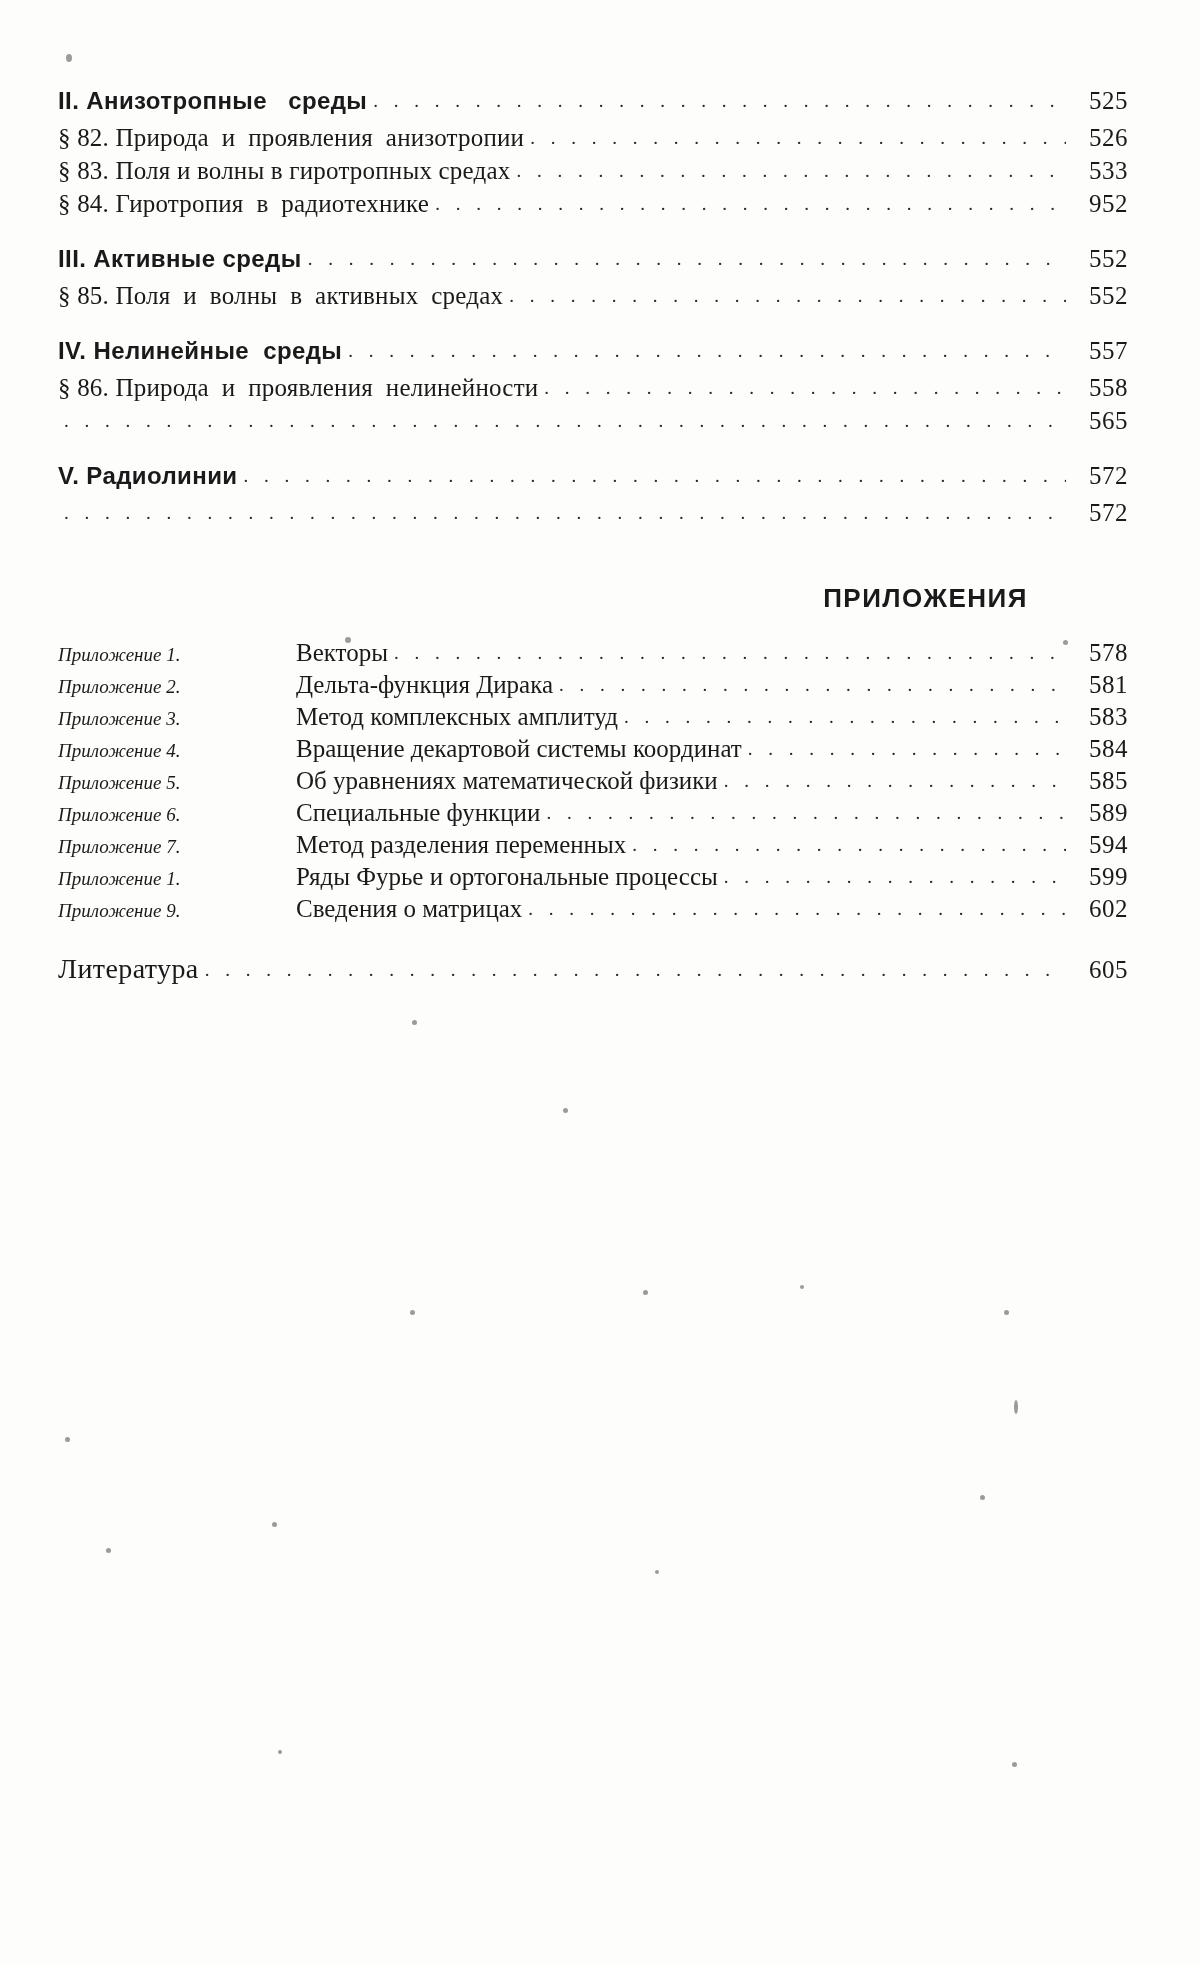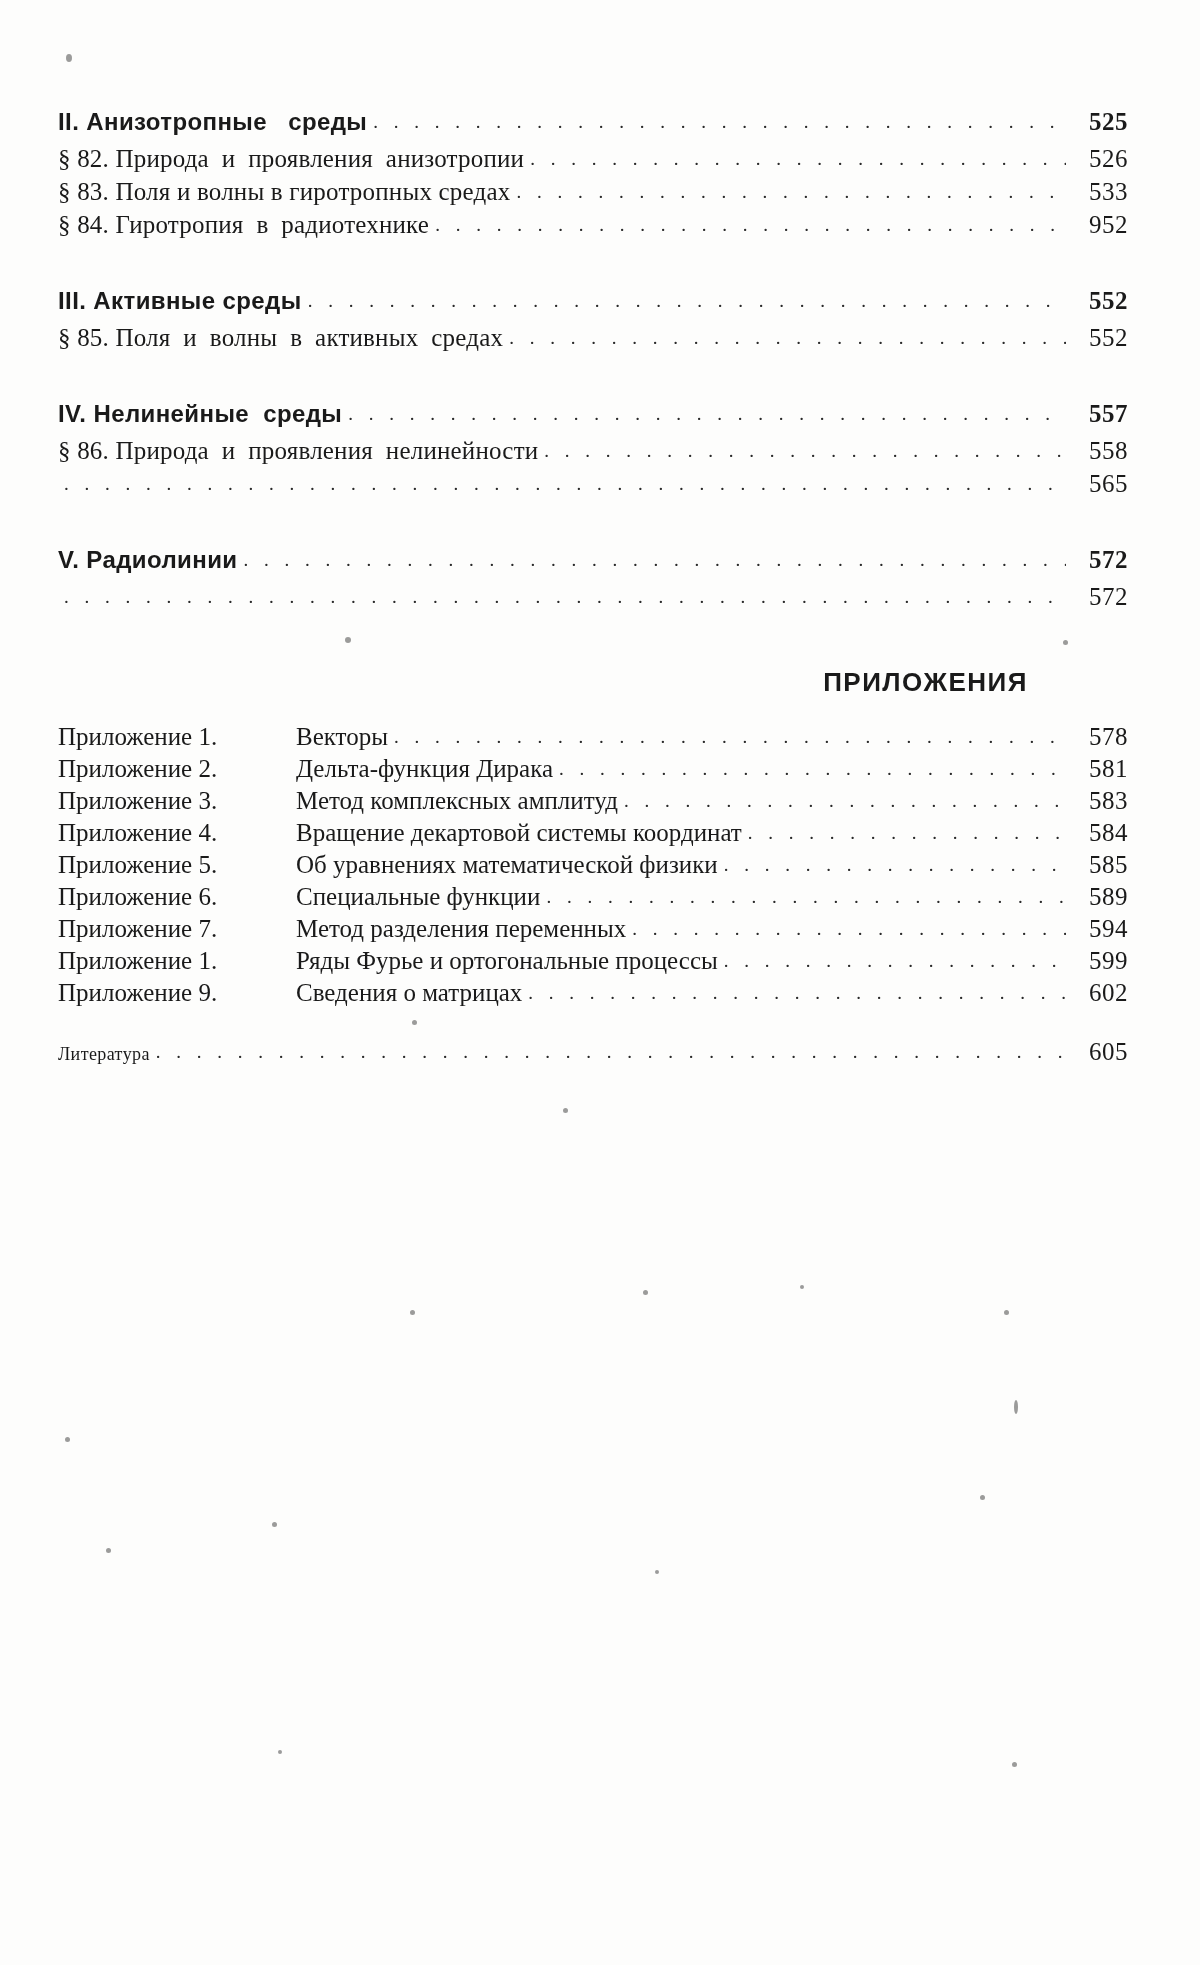--- a/index.html
+++ b/index.html
@@ -64,22 +64,21 @@
     font-family: "Liberation Sans", sans-serif;
     font-weight: bold;
     font-size: 24px;
     letter-spacing: 0.4px;
   }
   .sec-head {
     margin-bottom: 12px;
   }
   .sec-head .page-num {
     font-family: "Liberation Serif", serif;
-    font-weight: bold;
-    margin-top: 21px;
+    font-weight: normal;
   }
 
   
   .para .toc-label {
     font-size: 25px;
     letter-spacing: 0.2px;
   }
   .para {
     margin-bottom: 7px;
     margin-top: 8px;
@@ -100,36 +99,37 @@
     padding-right: 120px;
   }
   .app-line {
     display: flex;
     align-items: baseline;
     width: 1070px;
     line-height: 1.0;
     margin-bottom: 7px;
   }
   .app-name {
-    font-size: 25px;
+    font-style: italic;
+    font-size: 19px;
     white-space: pre;
     flex: 0 0 auto;
     width: 238px;
   }
   .app-title {
     font-size: 25px;
     white-space: pre;
     flex: 0 0 auto;
   }
 
   .lit-line {
     margin-top: 34px;
   }
   .lit-line .toc-label {
-    font-size: 18px;
+    font-size: 28px;
     letter-spacing: 0.4px;
   }
 
   
   .speck {
     position: absolute;
     background: #7a7a7a;
     border-radius: 50%;
     opacity: 0.75;
   }

